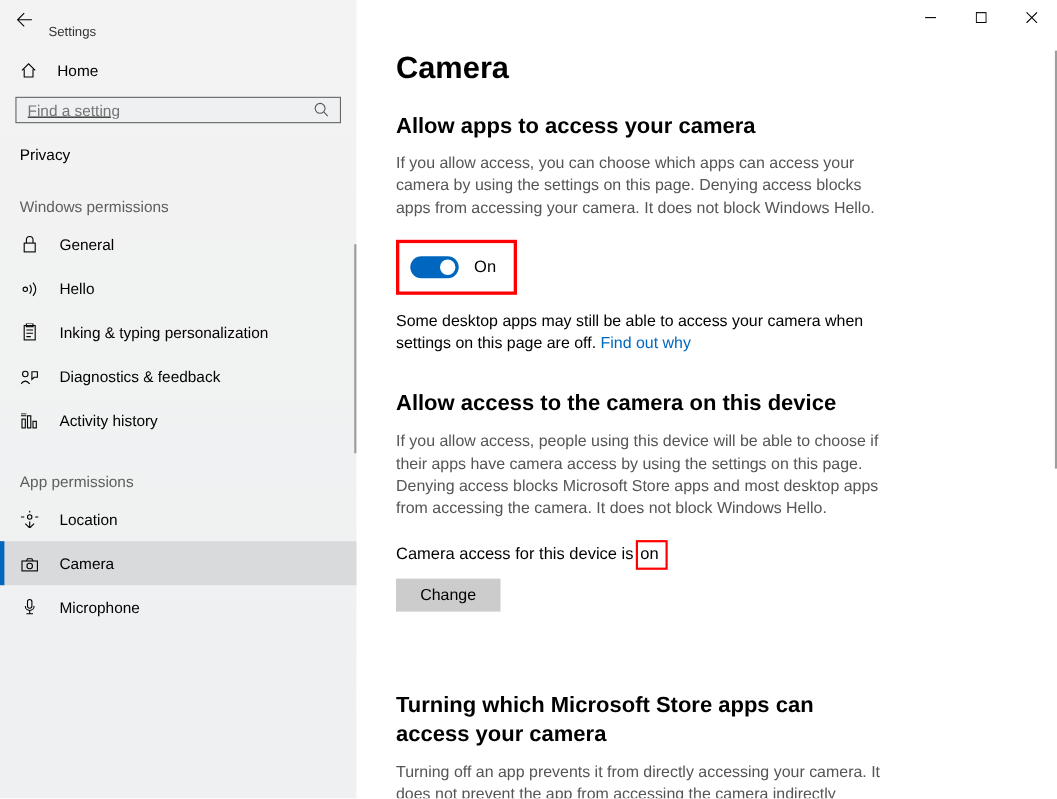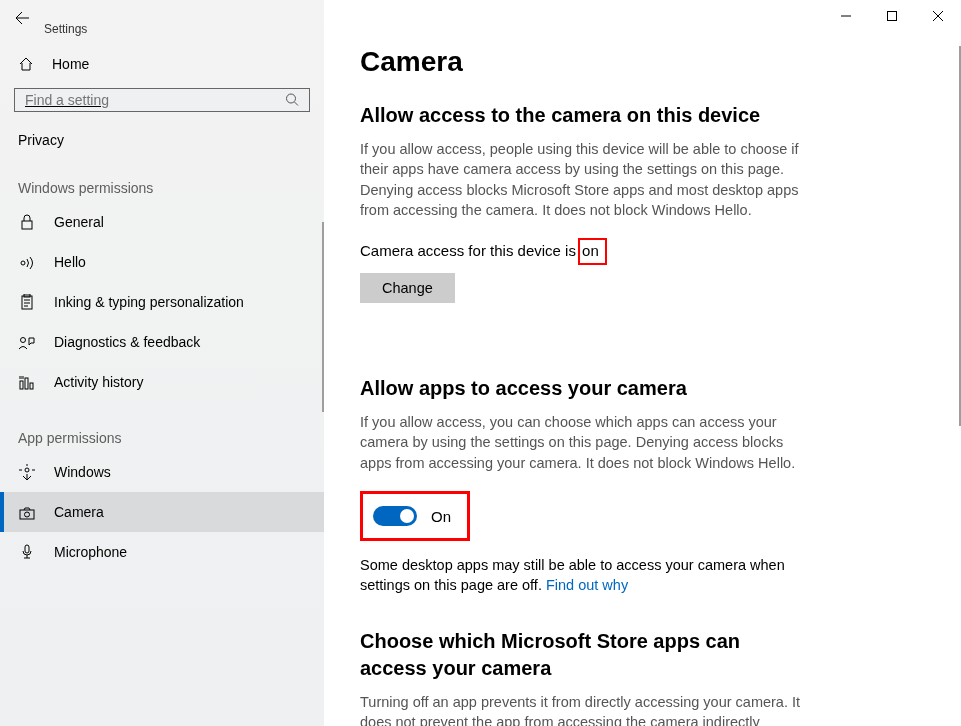--- a/index.html
+++ b/index.html
@@ -317,21 +317,21 @@
 
   <div class="group-label">App permissions</div>
 
   <div class="nav-item">
     <span class="ico">
         <svg width="16" height="16" viewBox="0 0 16 16">
           <circle cx="8" cy="6" r="2" stroke="#000" fill="none"></circle>
           <path d="M8 0 V2 M8 10 V16 M0 6 H3 M13 6 H16 M4 12 L8 16 L12 12" stroke="#000" fill="none"></path>
         </svg>
       </span>
-    <span>Windows</span>
+    <span>Location</span>
   </div>
   <div class="nav-item selected">
     <span class="ico">
         <svg width="16" height="13" viewBox="0 0 16 13">
           <rect x="1" y="3" width="14" height="9" stroke="#000" fill="none"></rect>
           <path d="M5 3 L6 1 H10 L11 3" stroke="#000" fill="none"></path>
           <circle cx="8" cy="7.5" r="2.5" stroke="#000" fill="none"></circle>
         </svg>
       </span>
     <span>Camera</span>
@@ -344,43 +344,43 @@
         </svg>
       </span>
     <span>Microphone</span>
   </div>
 
   <div class="sidebar-scroll"></div>
 </div>
 
 <div class="main">
   <h1>Camera</h1>
+
+  <div class="section">
+    <h2>Allow apps to access your camera</h2>
+    <p class="body-text">If you allow access, you can choose which apps can access your camera by using the settings on this page. Denying access blocks apps from accessing your camera. It does not block Windows Hello.</p>
+    <div class="toggle-row">
+      <span class="red-box-toggle">
+        <span class="toggle"></span>
+        <span class="toggle-label">On</span>
+      </span>
+    </div>
+    <p class="body-text" style="color:#000;">
+      <span>Some desktop apps may still be able to access your camera when settings on this page are off. </span><a href="#" class="link">Find out why</a>
+    </p>
+  </div>
 
   <div class="section">
     <h2>Allow access to the camera on this device</h2>
     <p class="body-text">If you allow access, people using this device will be able to choose if their apps have camera access by using the settings on this page. Denying access blocks Microsoft Store apps and most desktop apps from accessing the camera. It does not block Windows Hello.</p>
     <div class="status-line">
       <span>Camera access for this device is </span><span class="red-box-status"><span>on</span></span>
     </div>
     <button class="btn">Change</button>
   </div>
 
   <div class="section">
-    <h2>Allow apps to access your camera</h2>
-    <p class="body-text">If you allow access, you can choose which apps can access your camera by using the settings on this page. Denying access blocks apps from accessing your camera. It does not block Windows Hello.</p>
-    <div class="toggle-row">
-      <span class="red-box-toggle">
-        <span class="toggle"></span>
-        <span class="toggle-label">On</span>
-      </span>
-    </div>
-    <p class="body-text" style="color:#000;">
-      <span>Some desktop apps may still be able to access your camera when settings on this page are off. </span><a href="#" class="link">Find out why</a>
-    </p>
-  </div>
-
-  <div class="section">
-    <h2 style="max-width:420px;">Choose which Microsoft Store apps can access your camera</h2>
+    <h2 style="max-width:420px;">Turning which Microsoft Store apps can access your camera</h2>
     <p class="body-text">Turning off an app prevents it from directly accessing your camera. It does not prevent the app from accessing the camera indirectly through the Windows' Camera app. To prevent apps from also accessing the camera indirectly using the Windows' Camera app, you must also turn off access to the Camera app in the following list.</p>
   </div>
 
   <div class="main-scroll"></div>
 </div>
 
 </body></html>

